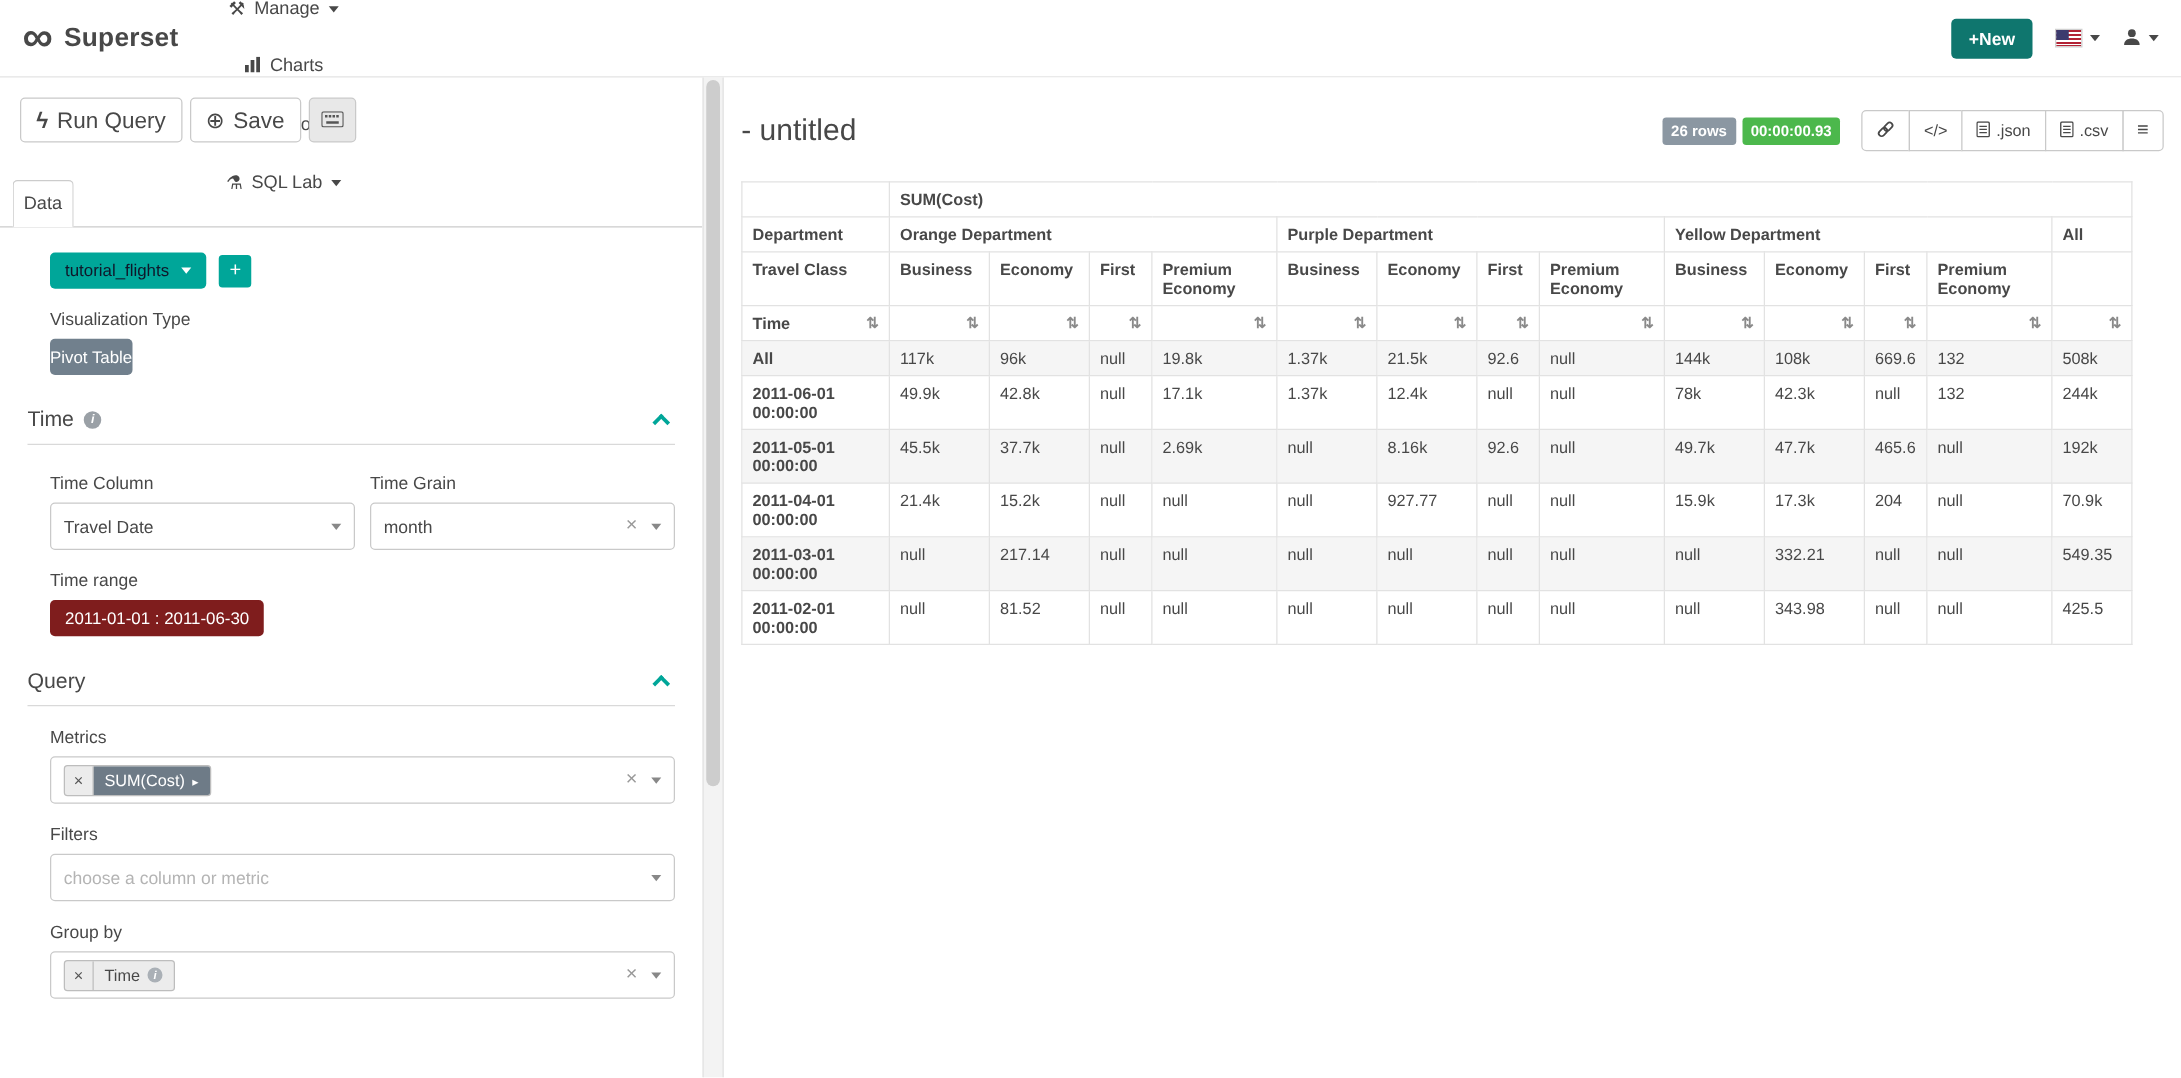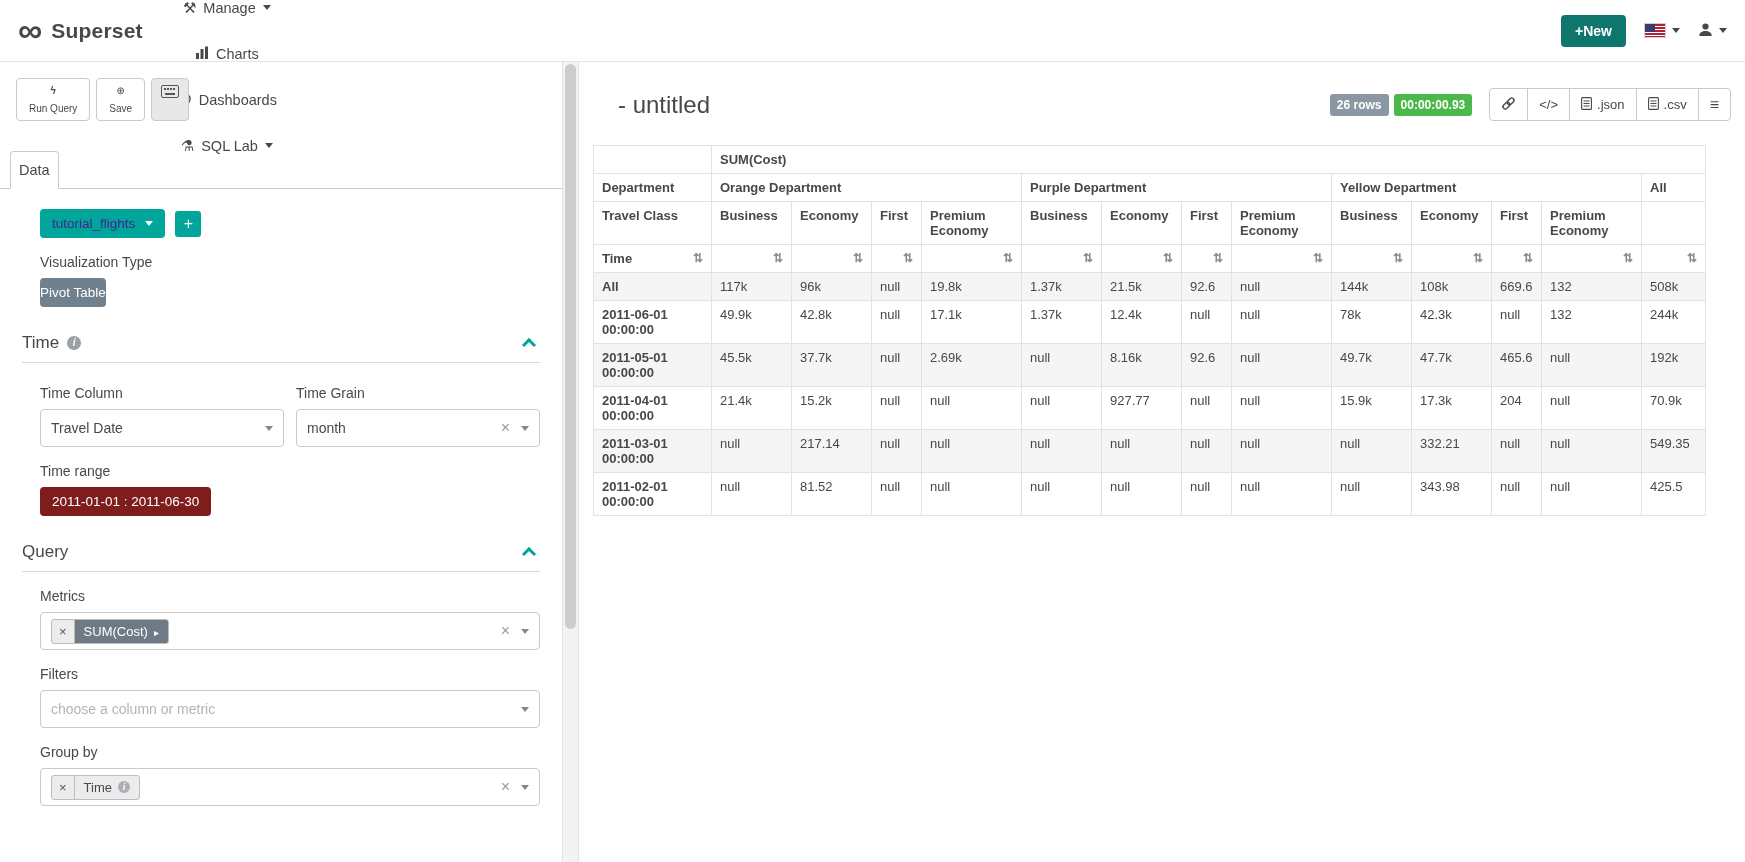--- a/index.html
+++ b/index.html
@@ -59,38 +59,38 @@
   .nav-drop { display:flex; align-items:center; gap:6px; cursor:pointer; }
 
   
   .workspace { display:flex; height:800px; }
 
   
   .panel { width:562px; flex:none; padding-top:16px; overflow:hidden; }
   .toolbar { padding:0 16px; display:flex; gap:6px; }
   .toolbar .tbtn { display:inline-flex; align-items:center; gap:7px; background:#fff;
     border:1px solid #c9c9c9; border-radius:4px; padding:6px 12px;
-    font-size:10px; color:#484848; cursor:pointer; font-family:inherit;flex-direction:column; }
+    font-size:18px; color:#484848; cursor:pointer; font-family:inherit; }
   .toolbar .tbtn.kbd { background:#e8e8e8; padding:6px 9px; }
 
   .tabs { margin-top:30px; border-bottom:1px solid #ccc; padding-left:10px; }
   .tab { display:inline-block; padding:10px 8px; border:1px solid #ccc; border-bottom:1px solid #fff;
     border-radius:4px 4px 0 0; margin-bottom:-1px; background:#fff; font-size:14.5px; cursor:pointer; }
 
   .controls { padding:20px 22px 0 22px; }
   .section-header { display:flex; justify-content:space-between; align-items:center;
     border-bottom:1px solid #d9d9d9; padding-bottom:9px; margin:26px 0 6px; cursor:pointer; }
   .section-header:first-child { margin-top:4px; }
   .section-header h2 { margin:0; font-size:17px; font-weight:400; display:flex; align-items:center; gap:8px; }
 
   .field { margin-left:18px; }
   .field label { display:block; font-size:14px; margin:16px 0 8px; }
   .row { display:flex; align-items:center; }
 
-  .btn-teal { background:#00A699; color:#4c1d95; border:none; border-radius:4px;
+  .btn-teal { background:#00A699; color:#0f172a; border:none; border-radius:4px;
     padding:7px 12px; font-size:13.5px; display:inline-flex; align-items:center; gap:10px; cursor:pointer; }
   .btn-plus { background:#00A699; color:#fff; border:none; border-radius:3px;
     width:26px; height:26px; font-size:16px; line-height:1; margin-left:10px; cursor:pointer; }
   .btn-gray { background:#71808d; color:#fff; border:none; border-radius:4px;
     padding:7px 0; font-size:13.5px; cursor:pointer; }
   .btn-darkgray { background:#7f1d1d; color:#fff; border:none; border-radius:4px;
     padding:7px 12px; font-size:13.5px; cursor:pointer; }
 
   .two-col { display:flex; gap:12px; margin-left:18px;align-items:center; }
   .two-col .col { flex:1; }
@@ -112,21 +112,21 @@
   .tag-label.dark { background:#6e7b87; color:#fff; }
 
   
   .scrollbar { width:17px; flex:none; background:#f3f3f3;
     border-left:1px solid #e2e2e2; border-right:1px solid #e2e2e2; position:relative; }
   .scroll-thumb { position:absolute; top:2px; left:2px; right:2px; height:565px;
     background:#cdcdcd; border-radius:8px; cursor:pointer; }
 
   
   .main { flex:1; padding:26px 14px 0 14px; overflow:hidden; background:#fff; }
-  .result-header { display:flex; align-items:center; justify-content:space-between; margin-bottom:24px;margin-left:25px; }
+  .result-header { display:flex; align-items:center; justify-content:space-between; margin-bottom:24px; }
   .result-header h1 { margin:0; font-size:24px; font-weight:400; }
   .result-actions { display:flex; align-items:center; gap:5px; }
   .badge { color:#fff; font-size:12px; font-weight:bold; padding:4px 7px; border-radius:3px; }
   .badge.gray  { background:#8b97a2; }
   .badge.green { background:#4cb84c; }
   .btn-group { display:inline-flex; margin-left:12px; }
   .btn-group button { background:#fff; border:1px solid #c9c9c9; margin-left:-1px;
     padding:0 11px; height:33px; font-size:13px; color:#484848; cursor:pointer;
     display:inline-flex; align-items:center; gap:5px; font-family:inherit; }
   .btn-group button:first-child { border-radius:4px 0 0 4px; margin-left:0; }

